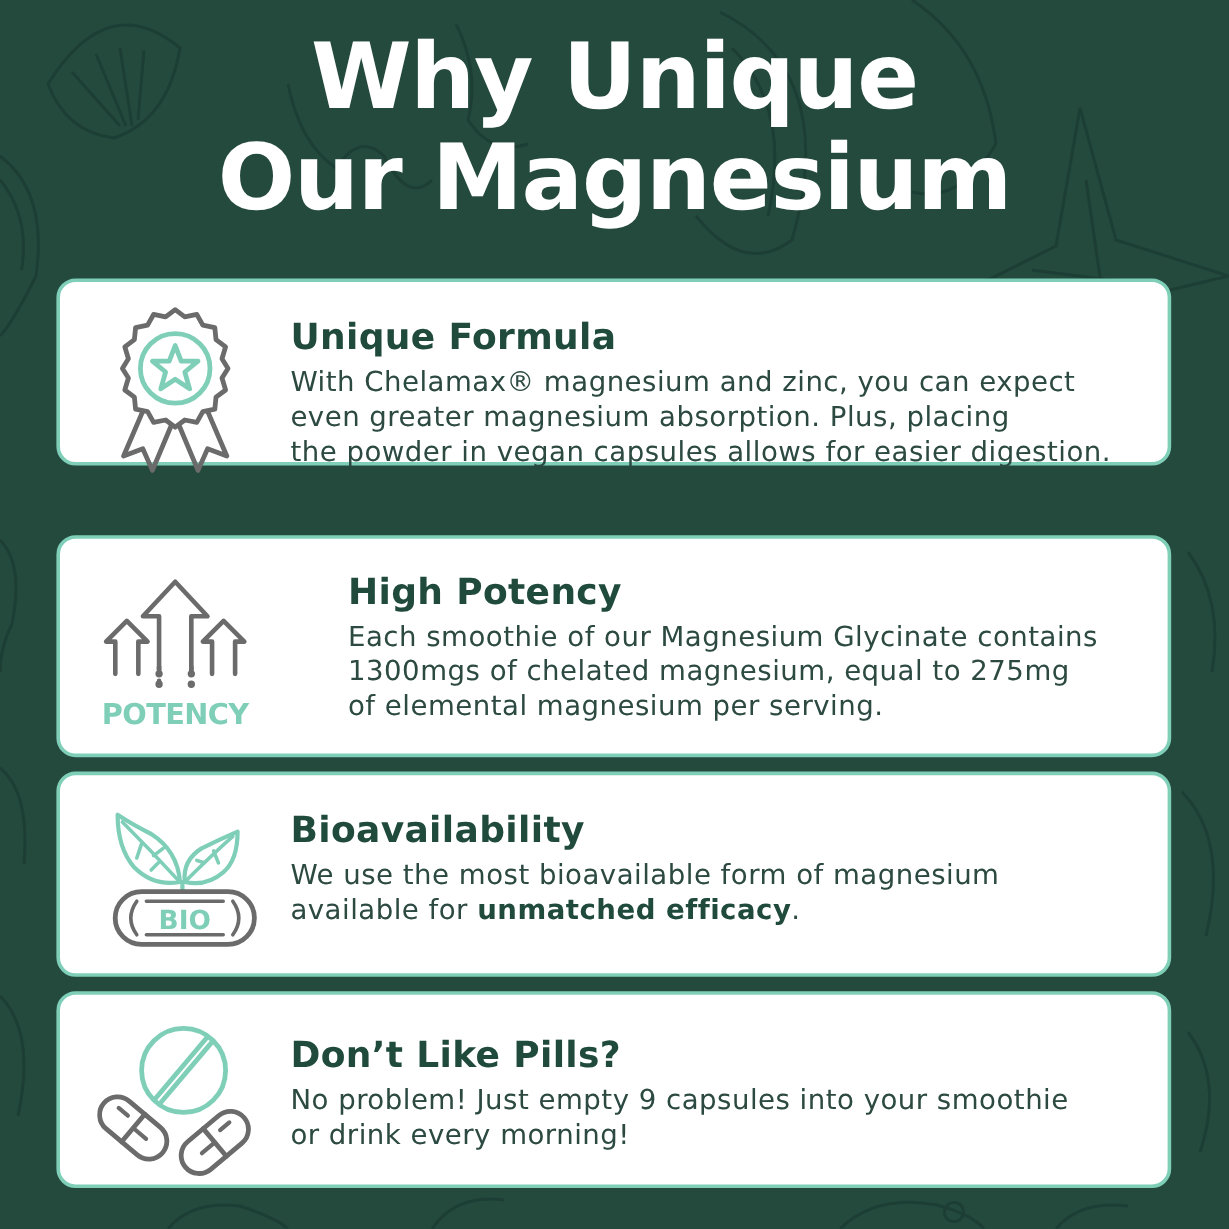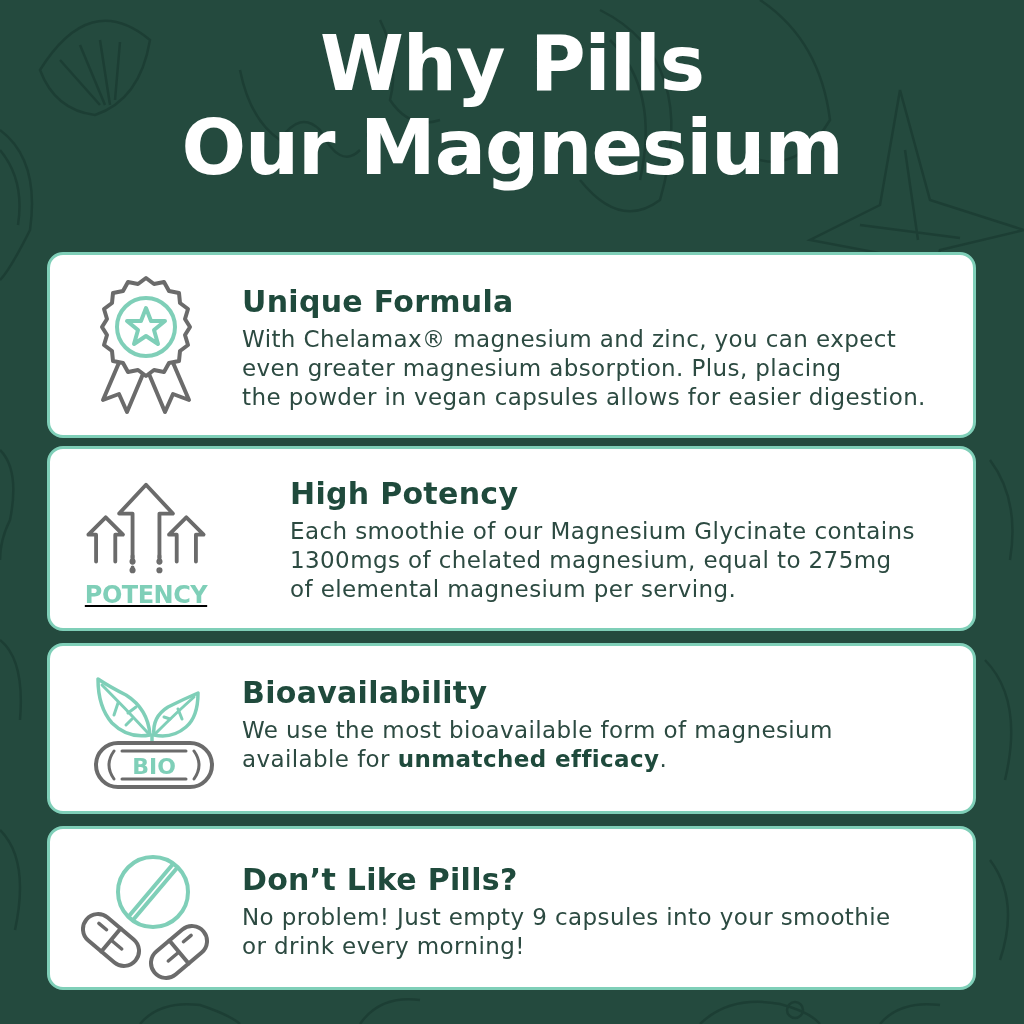--- a/index.html
+++ b/index.html
@@ -42,21 +42,20 @@
       box-sizing: border-box;
       border: 3px solid #7fcfb8;
     }
     .card .icon {
       position: absolute;
       left: 26px;
       width: 140px;
       display: flex;
       align-items: center;
       justify-content: center;
-      text-decoration: underline;
     }
     .card .text {
       position: absolute;
       left: 192px;
       right: 20px;
     }
     .card h2 {
       margin: 0;
       color: #1f4a3c;
       font-family: "DejaVu Sans", "Liberation Sans", sans-serif;
@@ -109,25 +108,25 @@
   <path d="M990 860 Q1020 900 1000 960"></path>
 
   <path d="M140 1024 Q160 1000 200 1005 Q230 1015 240 1024"></path>
   <path d="M360 1024 Q380 995 420 1000"></path>
   <path d="M700 1024 Q730 995 780 1004 Q810 1012 820 1024"></path>
   <circle cx="795" cy="1010" r="8"></circle>
   <path d="M880 1024 Q900 1000 940 1005"></path>
 </svg>
 
 <div class="title">
-  <span>Why Pills</span>
+  <span>Why Unique</span>
   <span>Our Magnesium</span>
 </div>
 
-<div class="card" style="top:252px; height:186px;">
+<div class="card" style="top:232px; height:156px;">
   <div class="icon" style="top:12px; height:156px;">
     <svg width="110" height="150" viewBox="0 0 110 150" fill="none" stroke-linejoin="round" stroke-linecap="round">
 
       <path d="M30 88 L12 130 L28 124 L36 142 L52 104" stroke="#6b6b6b" stroke-width="4"></path>
       <path d="M80 88 L98 130 L82 124 L74 142 L58 104" stroke="#6b6b6b" stroke-width="4"></path>
 
       <path d="M55 8 L63 14 L73 12 L78 21 L88 23 L89 33 L97 39 L94 49 L99 57 L94 65 L97 75 L89 81 L88 91 L78 93 L73 102 L63 100 L55 106 L47 100 L37 102 L32 93 L22 91 L21 81 L13 75 L16 65 L11 57 L16 49 L13 39 L21 33 L22 23 L32 21 L37 12 L47 14 Z" stroke="#6b6b6b" stroke-width="4" fill="#ffffff"></path>
 
       <circle cx="55" cy="57" r="29" stroke="#7fcfb8" stroke-width="4"></circle>
 

